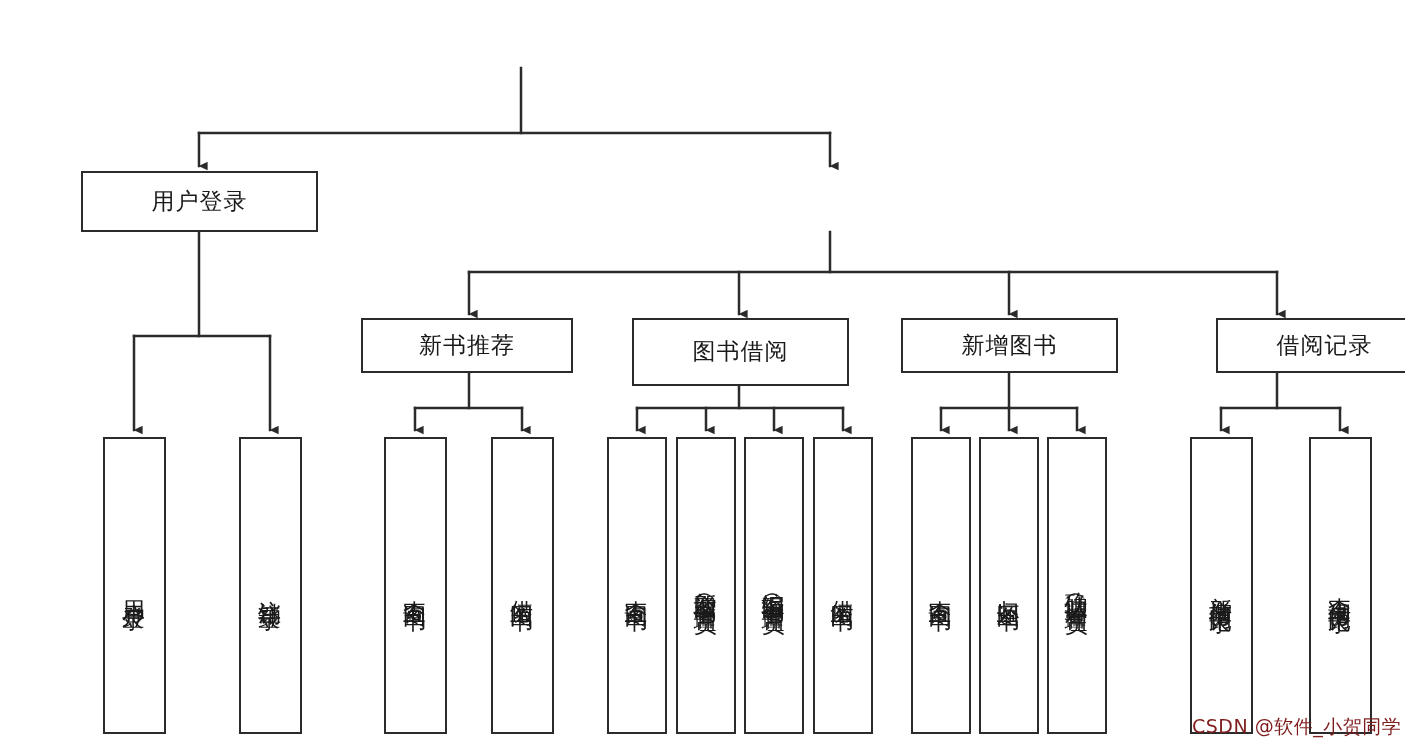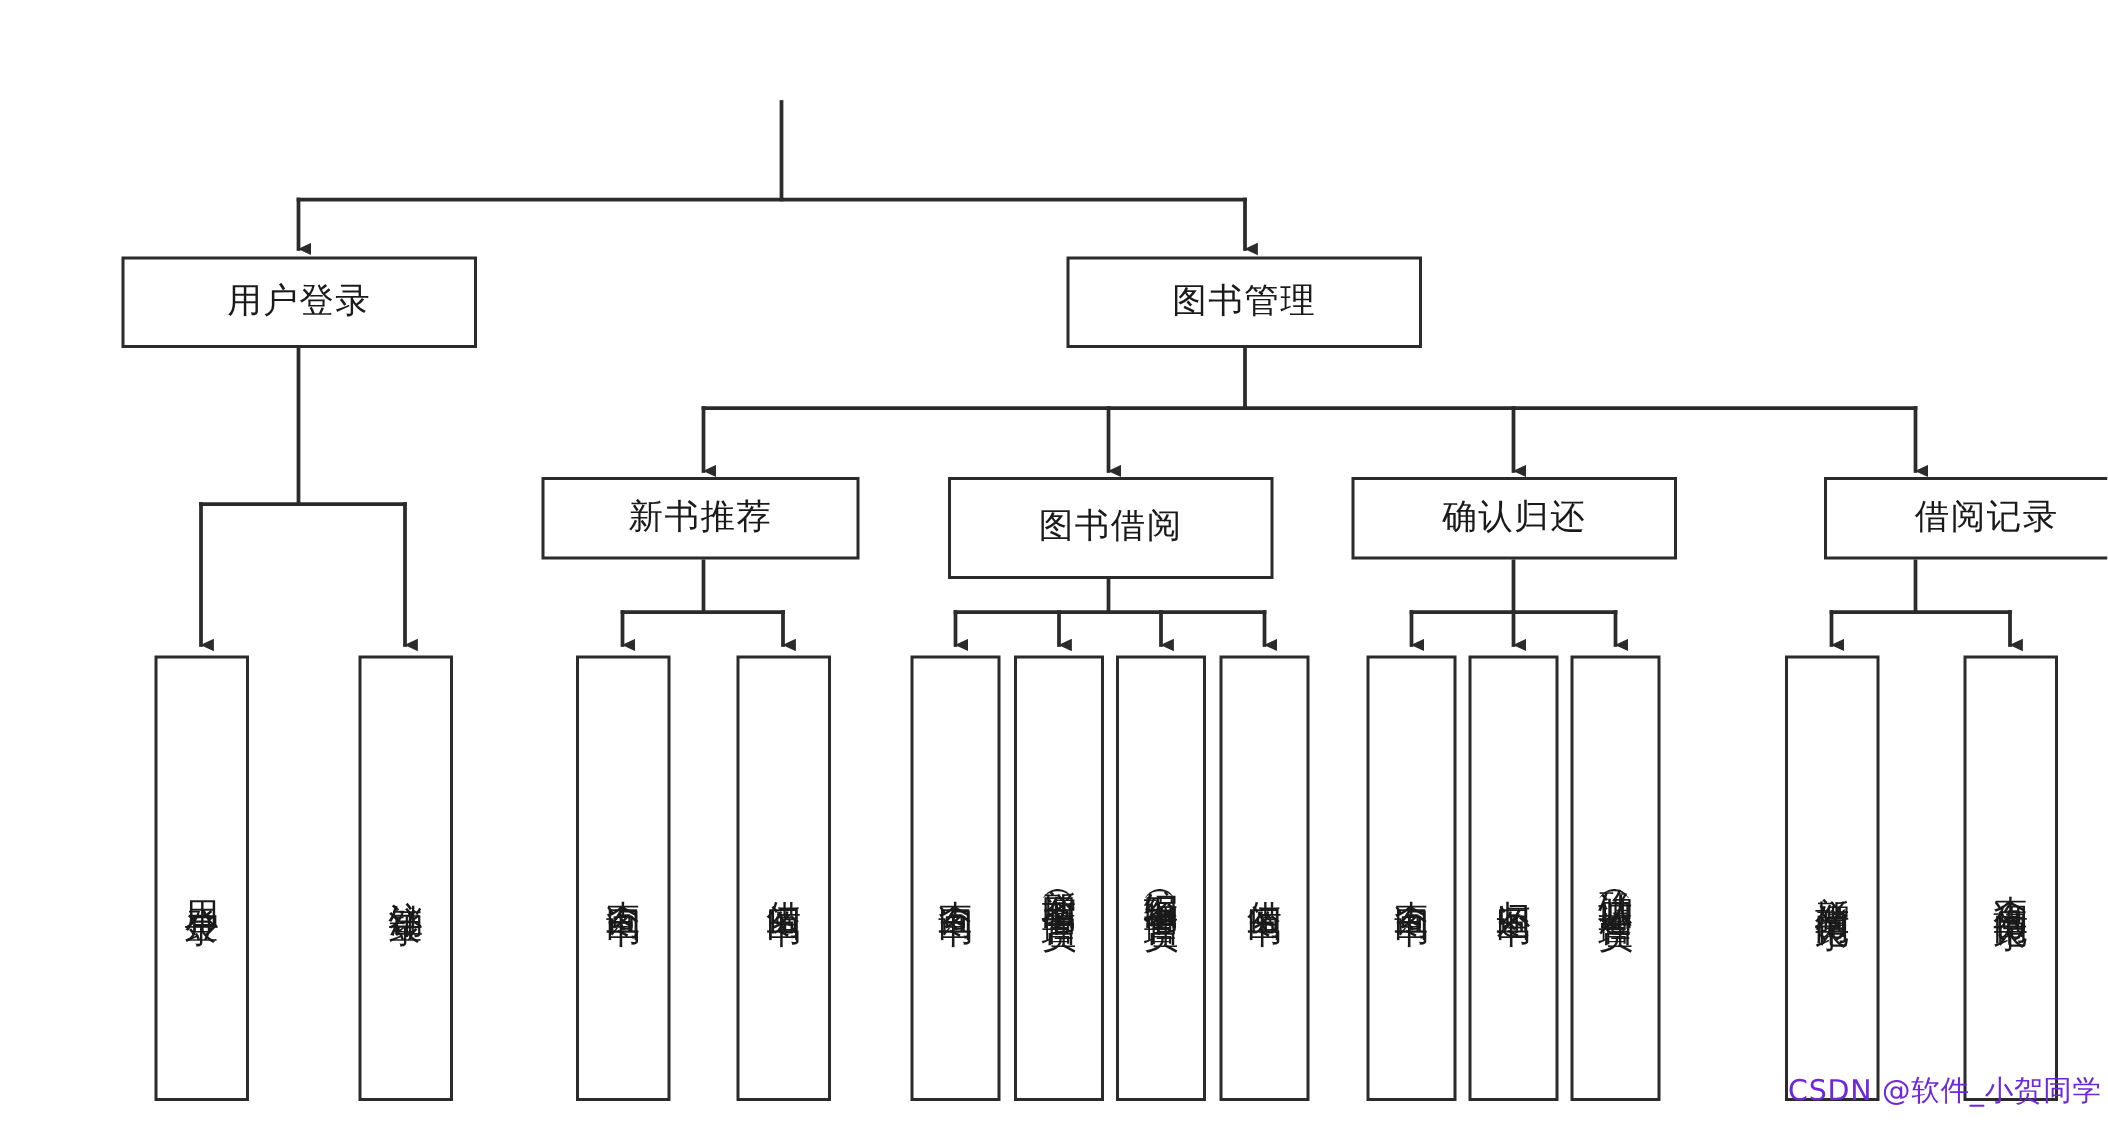--- a/index.html
+++ b/index.html
@@ -48,21 +48,21 @@
   }
   .node-box.vert .vtext {
     writing-mode: vertical-rl;
     text-orientation: upright;
     white-space: nowrap;
     letter-spacing: 3px;
   }
   .watermark {
     position: absolute;
     font-size: 19px;
-    color: #6d28d9;
+    color: #7f1d1d;
     white-space: nowrap;
     letter-spacing: 0.5px;
   }
 </style>
 </head>
 <body>
 
 <div id="canvas">
 
   <svg class="diagram" viewBox="0 0 1405 747" xmlns="http://www.w3.org/2000/svg">
@@ -117,32 +117,29 @@
       <path d="M1221,408 L1340,408"></path>
       <path d="M1221,408 L1221,430" marker-end="url(#arrowhead)"></path>
       <path d="M1340,408 L1340,430" marker-end="url(#arrowhead)"></path>
     </g>
   </svg>
 
 
   <div class="node-box horiz" style="left:81px; top:171px; width:237px; height:61px;">
     <span>用户登录</span>
   </div>
-  <div class="node-box horiz" style="left:711px; top:171px; width:237px; height:61px;">
-    <span>图书管理</span>
-  </div>
 
   <div class="node-box horiz" style="left:361px; top:318px; width:212px; height:55px;">
     <span>新书推荐</span>
   </div>
   <div class="node-box horiz" style="left:632px; top:318px; width:217px; height:68px;">
     <span>图书借阅</span>
   </div>
   <div class="node-box horiz" style="left:901px; top:318px; width:217px; height:55px;">
-    <span>确认归还</span>
+    <span>新增图书</span>
   </div>
   <div class="node-box horiz" style="left:1216px; top:318px; width:217px; height:55px;">
     <span>借阅记录</span>
   </div>
 
   <div class="node-box vert" style="left:103px; top:437px; width:63px; height:297px;">
     <span class="vtext">用户登录</span>
   </div>
   <div class="node-box vert" style="left:239px; top:437px; width:63px; height:297px;">
     <span class="vtext">注销登录</span>

